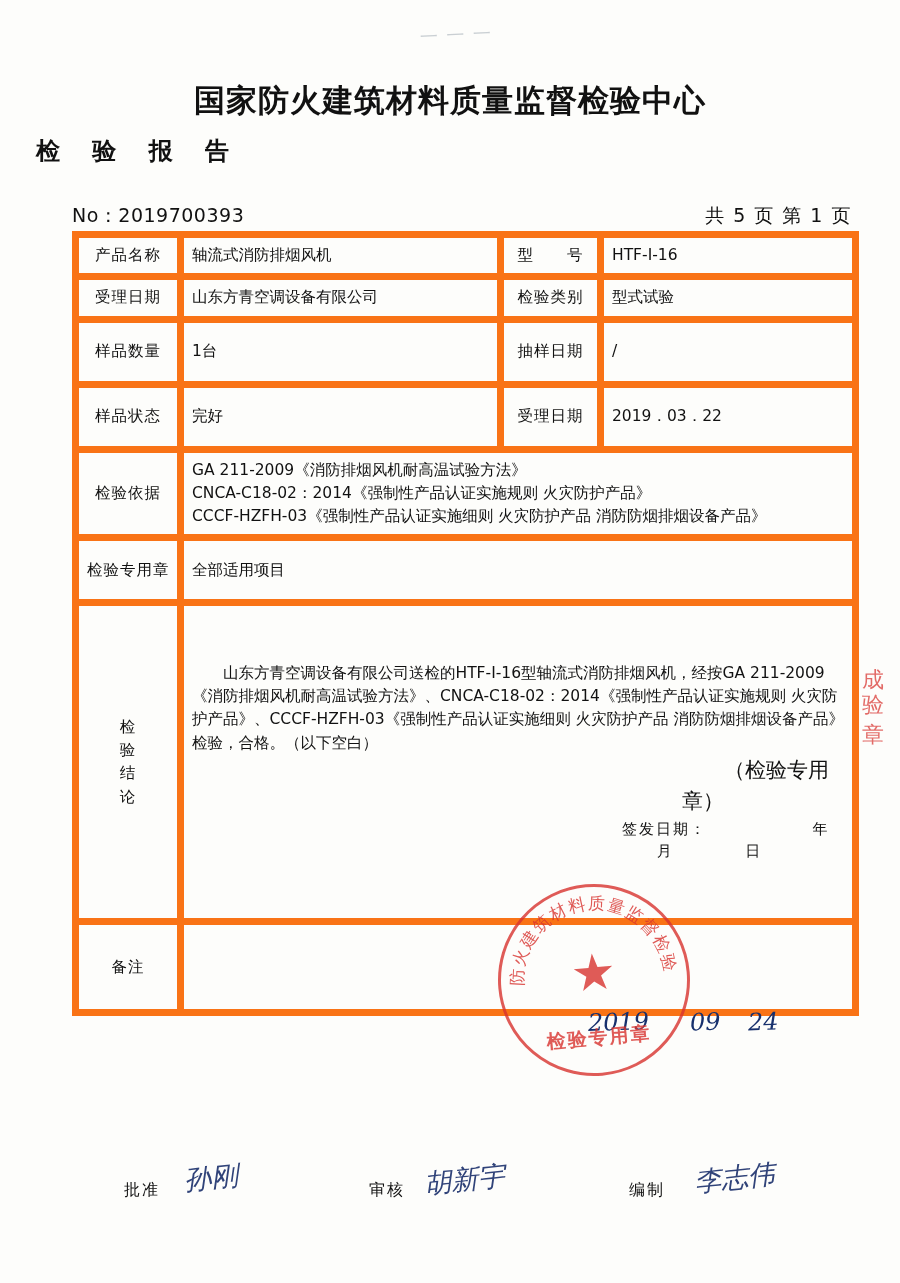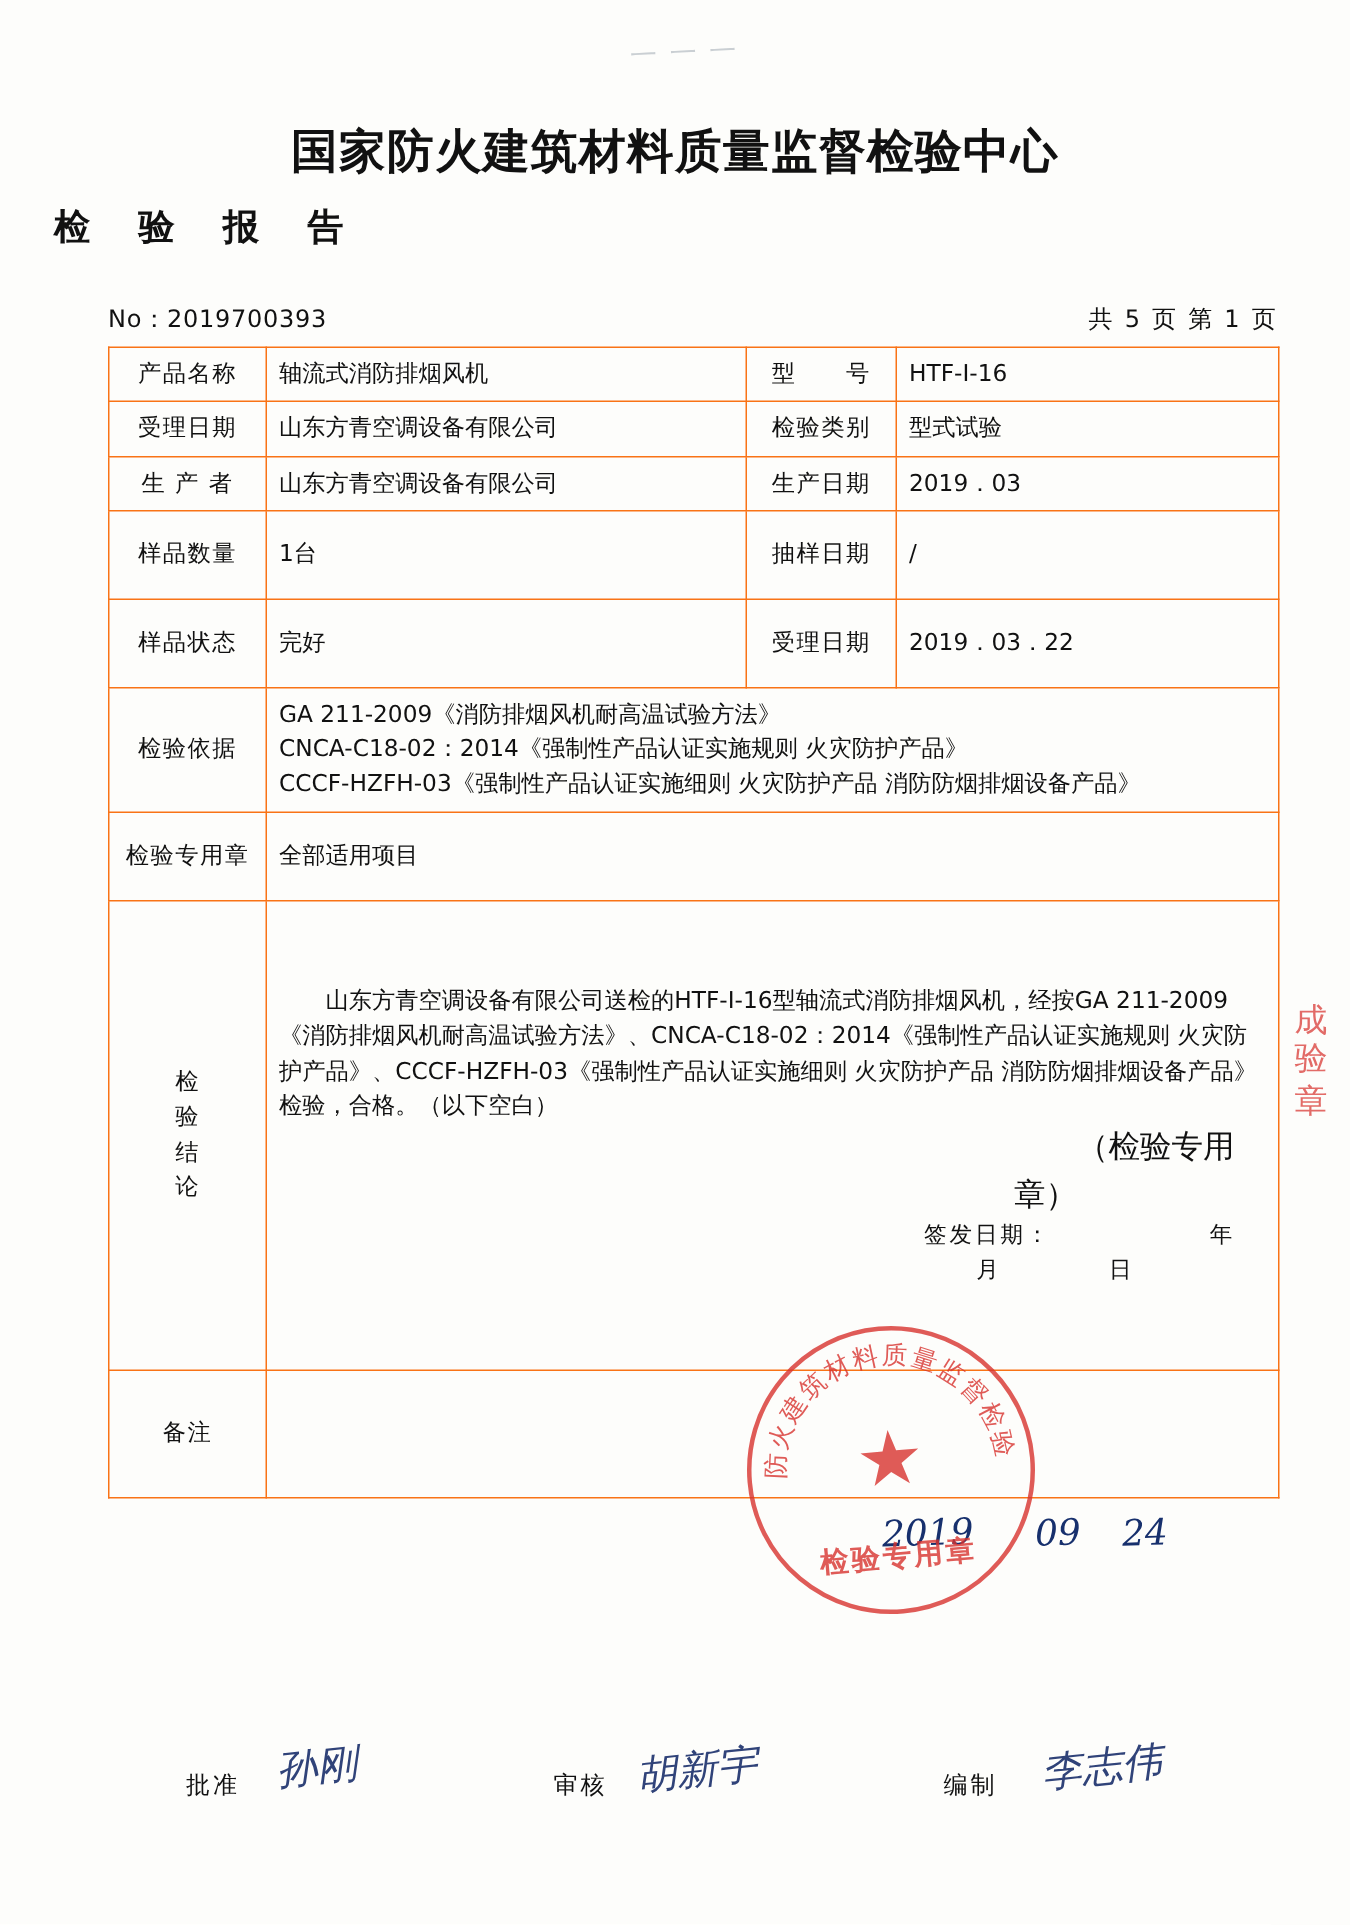--- a/index.html
+++ b/index.html
@@ -62,36 +62,36 @@
     margin-left: 24px;
   }
 
   .meta-row {
     position: absolute;
     top: 203px;
     left: 72px;
     width: 780px;
     display: flex;
     justify-content: space-between;
-    font-size: 16px;
+    font-size: 19px;
     font-family: "DejaVu Sans", "Liberation Sans", sans-serif;
   }
   .meta-no { letter-spacing: .5px; }
   .meta-pages { letter-spacing: 1.5px; }
 
   table.report {
     position: absolute;
     top: 231px;
     left: 72px;
     width: 780px;
     border-collapse: collapse;
     table-layout: fixed;
   }
   table.report td {
-    border: 1px solid #f97316;
+    border: 7px solid #f97316;
     font-size: 15.5px;
     padding: 6px 8px;
     vertical-align: middle;
     font-family: "DejaVu Sans", "Liberation Sans", sans-serif;
     line-height: 1.5;
   }
   td.label {
     text-align: center;
     letter-spacing: 1px;
     white-space: nowrap;
@@ -268,26 +268,20 @@
         <td class="label">产品名称</td>
         <td class="value">轴流式消防排烟风机</td>
         <td class="label">型　　号</td>
         <td class="value">HTF-I-16</td>
       </tr>
       <tr>
         <td class="label">受理日期</td>
         <td class="value">山东方青空调设备有限公司</td>
         <td class="label">检验类别</td>
         <td class="value">型式试验</td>
-      </tr>
-      <tr>
-        <td class="label">生 产 者</td>
-        <td class="value">山东方青空调设备有限公司</td>
-        <td class="label">生产日期</td>
-        <td class="value">2019．03</td>
       </tr>
       <tr>
         <td class="label" style="height:46px">样品数量</td>
         <td class="value">1台</td>
         <td class="label">抽样日期</td>
         <td class="value">/</td>
       </tr>
       <tr>
         <td class="label" style="height:46px">样品状态</td>
         <td class="value">完好</td>

